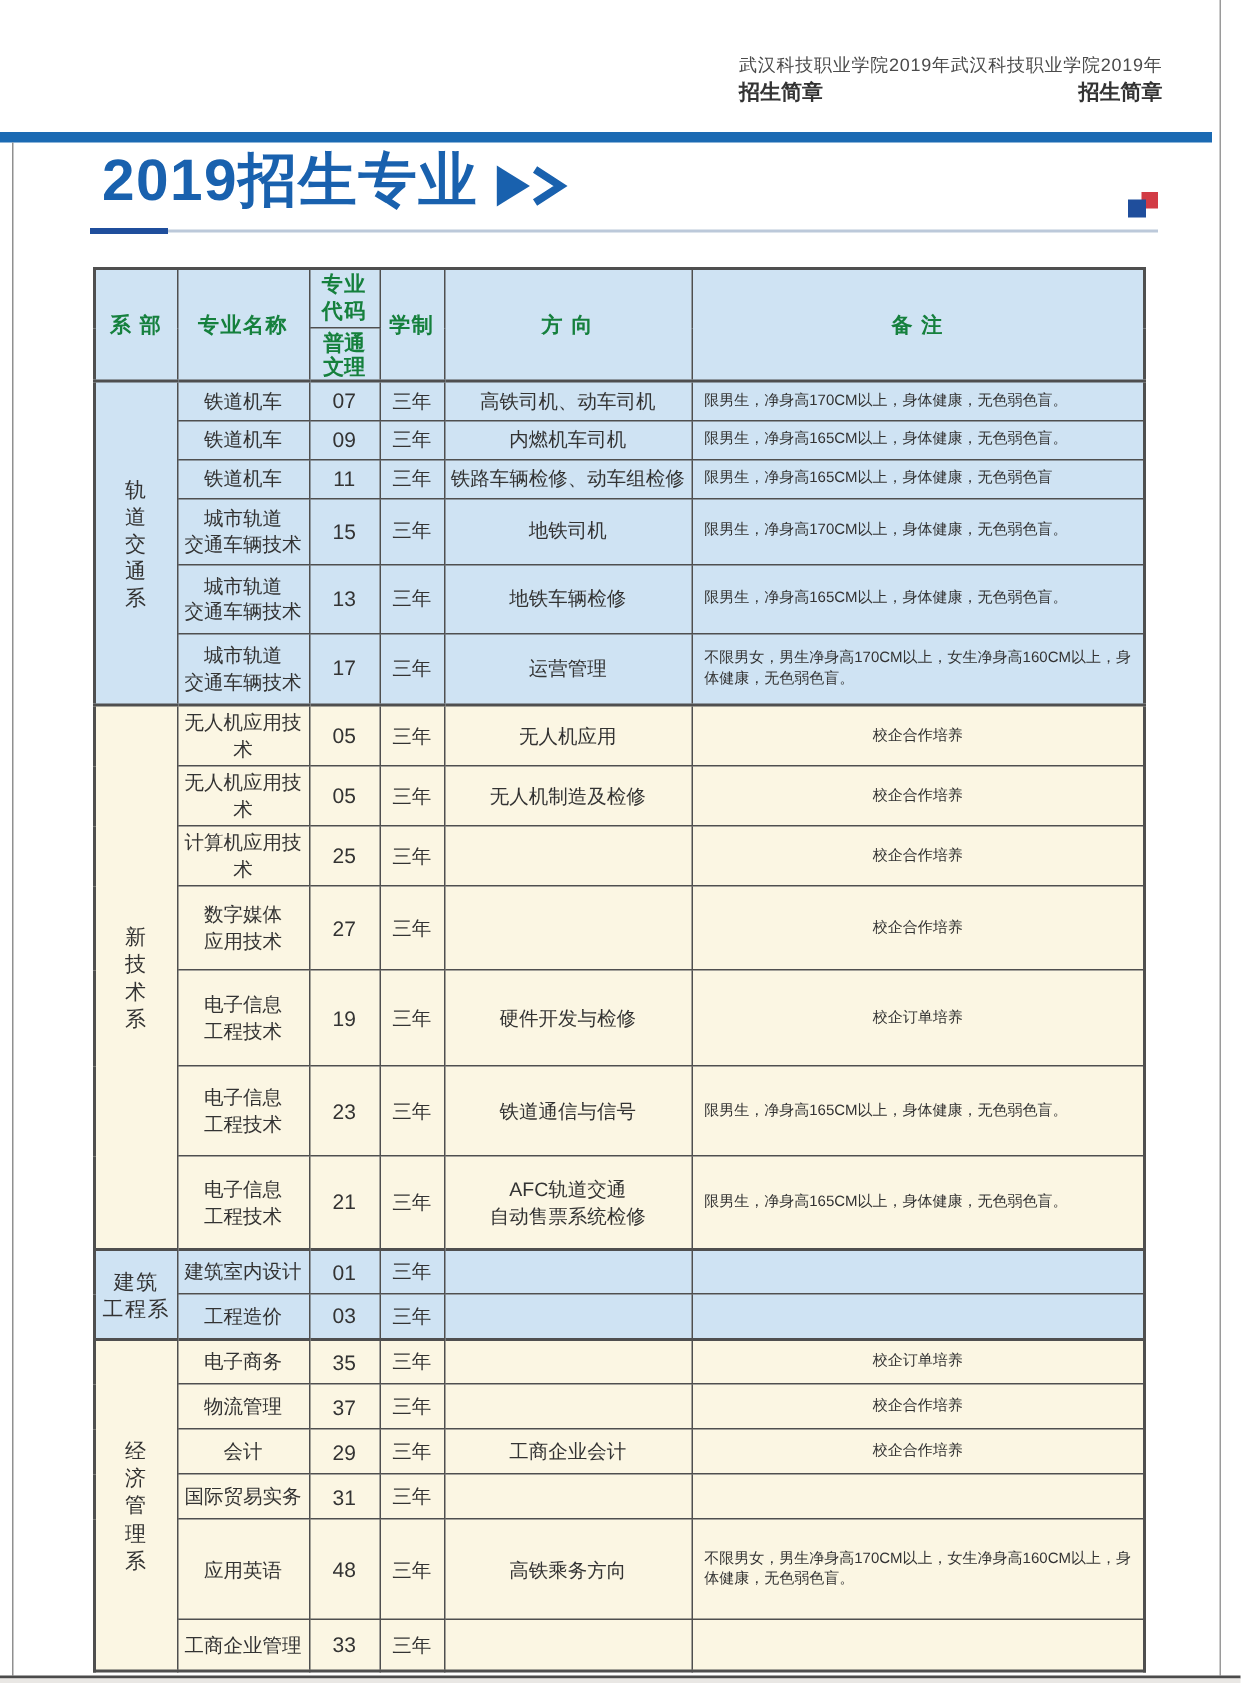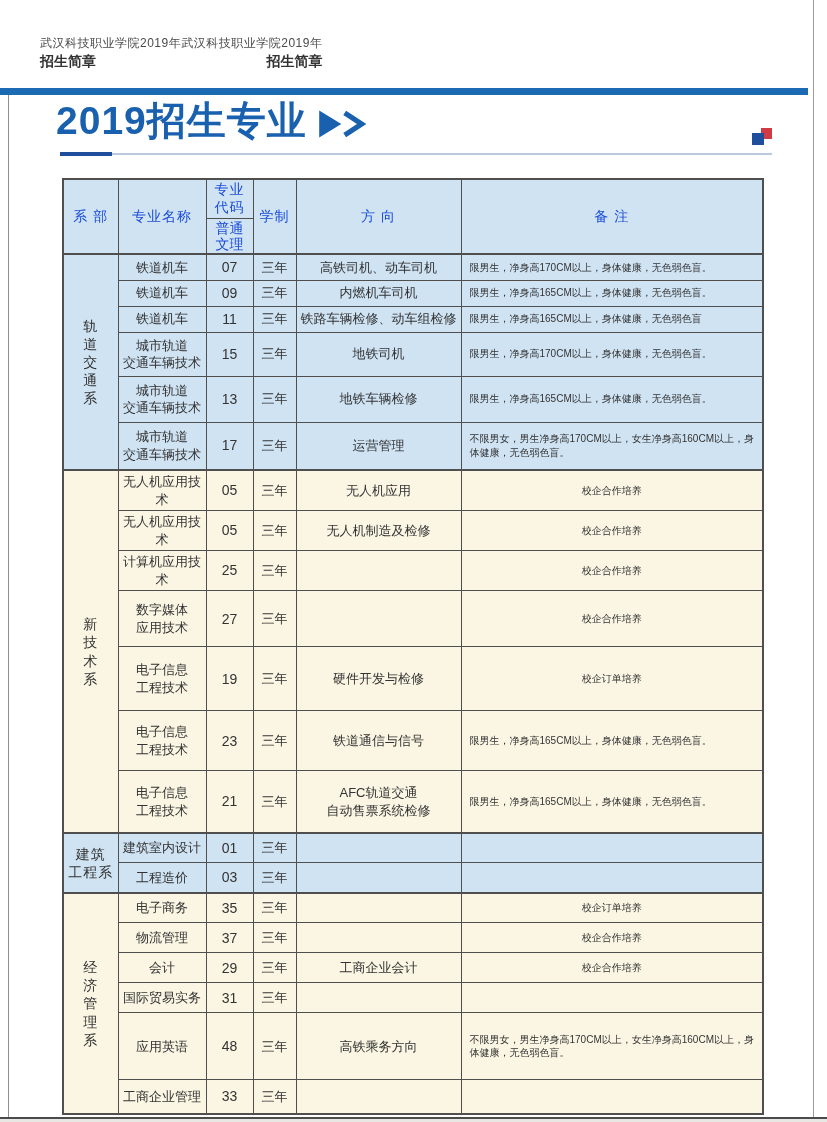--- a/index.html
+++ b/index.html
@@ -14,50 +14,50 @@
   *{box-sizing:border-box;}
   html,body{margin:0;padding:0;}
   body{
     width:827px;height:1122px;background:#ffffff;
     font-family:"Liberation Sans", sans-serif;
     position:relative;overflow:hidden;color:#333;
   }
   .page{position:absolute;inset:0;background:#fff;}
 
   
-  .page-header{position:absolute;top:36px;left:40px;right:52px;display:flex;justify-content:flex-start;}
+  .page-header{position:absolute;top:36px;left:40px;right:52px;display:flex;justify-content:flex-end;}
   .hdr-block{line-height:1.25;}
   .hdr-block .l1{font-size:12px;color:#4a4a4a;letter-spacing:0.5px;}
   .hdr-block .l2{font-size:14px;font-weight:bold;color:#333;margin-top:2px;}
   .hdr-right{text-align:right;}
   .top-bar{position:absolute;top:88px;left:0;width:808px;height:7px;background:var(--accent-blue);}
   .right-edge{position:absolute;top:0;bottom:5px;right:13px;width:1px;background:#9a9a9a;}
   .left-edge{position:absolute;top:95px;bottom:5px;left:8px;width:1px;background:#8f8f8f;}
   .bottom-edge{position:absolute;left:0;right:0;bottom:3px;height:2px;background:#4b4b4b;}
   .bottom-strip{position:absolute;left:0;right:0;bottom:0;height:3px;background:#e9e7e4;}
 
   
-  .title-row{position:absolute;top:100px;left:56px;display:flex;align-items:center;}
+  .title-row{position:absolute;top:100px;left:68px;display:flex;align-items:center;}
   .page-title{margin:0;font-size:39px;font-weight:bold;color:var(--title-blue);letter-spacing:1px;line-height:1.1;}
   .title-arrows{margin-left:10px;margin-top:6px;}
   .title-underline{position:absolute;top:153px;left:60px;width:712px;height:2px;background:#bcc9da;}
   .title-underline::before{content:"";position:absolute;left:0;top:-1px;width:52px;height:4px;background:var(--deco-blue);}
   .deco{position:absolute;top:128px;left:752px;width:24px;height:24px;}
   .deco .sq-red{position:absolute;left:9px;top:0;width:11px;height:11px;background:var(--deco-red);}
   .deco .sq-blue{position:absolute;left:0;top:5px;width:12px;height:12px;background:var(--deco-blue);}
 
   
   .watermark{position:absolute;top:230px;left:78px;width:660px;height:660px;border-radius:50%;
     border:42px solid rgba(206,227,244,0.45);}
 
   
   table.majors{position:absolute;top:178px;left:62px;width:700px;border-collapse:collapse;table-layout:fixed;background:#fff;z-index:2;}
   table.majors, table.majors th, table.majors td{border:1px solid var(--border-dark);}
   table.majors{border-width:2px;}
-  thead th{background:var(--section-blue);font-weight:normal;color:#1d4ed8;font-size:14px;letter-spacing:1px;}
+  thead th{background:var(--section-blue);font-weight:bold;color:#15803d;font-size:14px;letter-spacing:1px;}
   thead tr.hrow1{height:26px;}
   thead tr.hrow2{height:20px;}
   th.code-sub{font-size:14px;line-height:1.15;white-space:pre-line;letter-spacing:0;}
   tbody td{color:#333;text-align:center;vertical-align:middle;font-size:13px;padding:2px 3px;white-space:pre-line;line-height:1.35;}
   tbody td.code{font-size:14px;}
   tbody td.remarks{font-size:10px;}
   tbody td.remarks.long{text-align:left;padding-left:8px;padding-right:6px;}
   tbody td.dept{font-size:14px;line-height:1.3;letter-spacing:1px;padding:0;}
   tr.blue td{background:var(--section-blue);}
   tr.cream td{background:var(--section-cream);}

